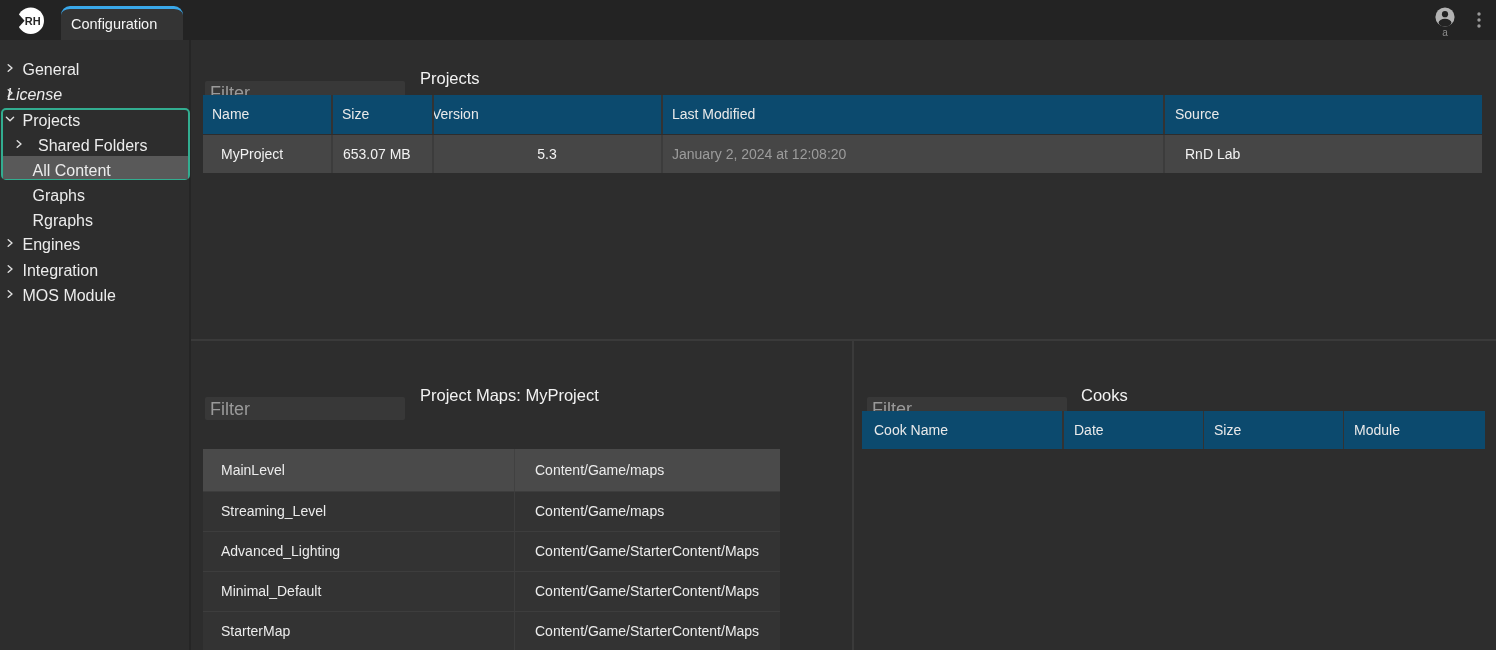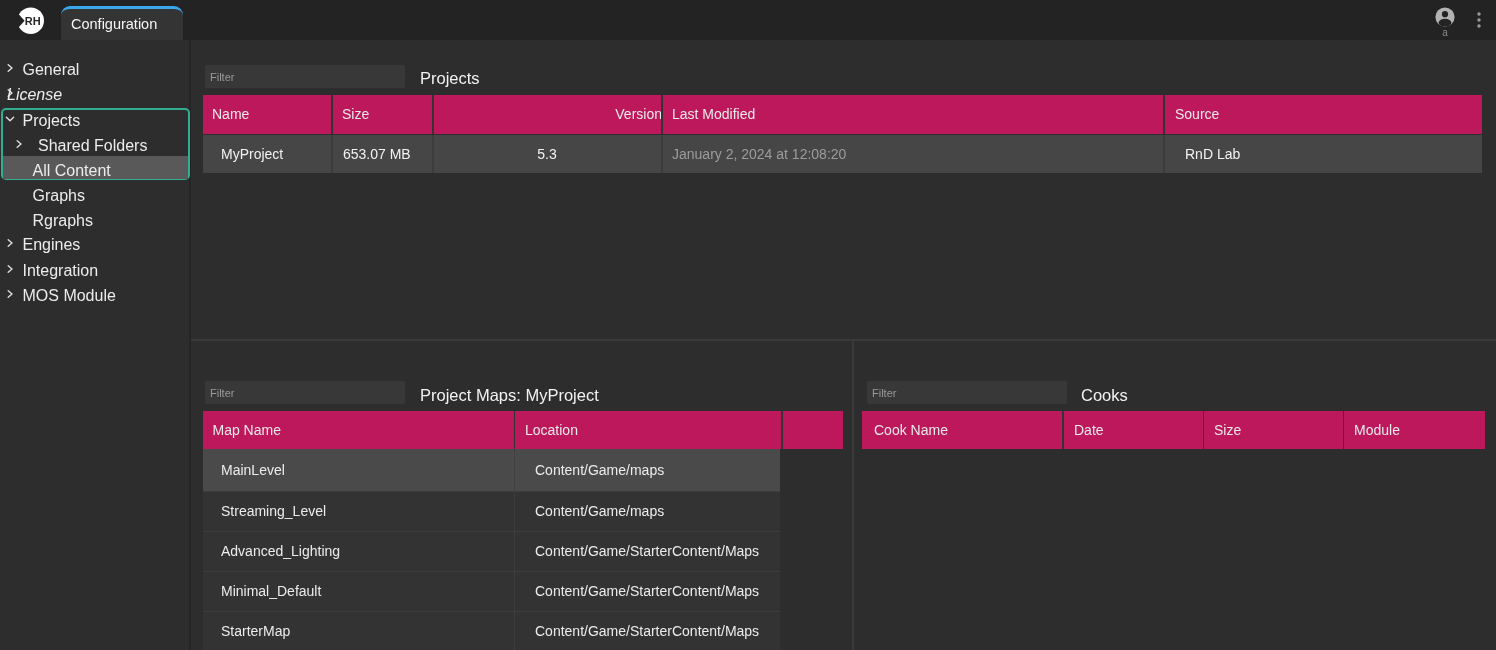--- a/index.html
+++ b/index.html
@@ -20,25 +20,25 @@
   #tealbox { left:1px; top:108px; width:189px; height:72px; border:2px solid #32ad90; border-radius:5px; }
   #selrow { left:3px; top:156px; width:185px; height:23px; background:#595959; }
   #sidediv { left:189px; top:40px; width:2px; height:610px; background:#252525; }
 
   
   #hsplit { left:191px; top:339px; width:1305px; height:2px; background:#3a3a3a; }
   #vsplit { left:852px; top:341px; width:2px; height:309px; background:#3a3a3a; }
 
   
   .filter { width:200px; height:23px; background:#383838; border-radius:2px;
-            color:#9a9a9a; font-size:11px; line-height:25px; padding-left:5px; }
+            color:#9a9a9a; font-size:18px; line-height:25px; padding-left:5px;margin-top:16px; }
   .ptitle { color:#f2f2f2; font-size:16.5px; line-height:20px; }
 
   
-  .hdr { background:#be185d; color:#eaeaea; font-size:14px; }
+  .hdr { background:#0c4a6e; color:#eaeaea; font-size:14px; }
   .mrow { left:203px; width:577px; height:40px; line-height:40px; background:#333333;
           color:#ececec; font-size:14px; }
 </style>
 </head>
 <body>
 <div id="page">
   <div id="topbar" class="abs"></div>
   <div id="tab" class="abs">Configuration</div>
 
   <svg class="abs" style="left:16px; top:6px;" width="30" height="30" viewBox="0 0 30 30">
@@ -119,21 +119,21 @@
         <path d="M3.2 1.8 L7 5 L3.2 8.2" stroke="#e0e0e0" stroke-width="1.4" fill="none" stroke-linecap="round" stroke-linejoin="round"></path>
       </svg>
     <span class="abs" style="left:22.5px;">MOS Module</span>
     </div>
 
   <div class="abs filter" style="left:205px; top:65px;">Filter</div>
   <div class="abs ptitle" style="left:420px; top:68px;">Projects</div>
   <div class="abs hdr" style="left:203px; top:95px; width:1279px; height:39px; line-height:39px;">
     <span class="abs" style="left:9px;">Name</span>
     <span class="abs" style="left:139px;">Size</span>
-    <span class="abs" style="left:229px; width:230px; text-align:right;">Version</span>
+    <span class="abs" style="left:229px; width:230px; text-align:left;">Version</span>
     <span class="abs" style="left:469px;">Last Modified</span>
     <span class="abs" style="left:972px;">Source</span>
   </div>
   <div class="abs" style="left:203px; top:135px; width:1279px; height:38px; line-height:38px; background:#464646; color:#f2f2f2; font-size:14px;">
     <span class="abs" style="left:18px;">MyProject</span>
     <span class="abs" style="left:140px;">653.07 MB</span>
     <span class="abs" style="left:229px; width:230px; text-align:center;">5.3</span>
     <span class="abs" style="left:469px; color:#9c9c9c;">January 2, 2024 at 12:08:20</span>
     <span class="abs" style="left:982px;">RnD Lab</span>
   </div>
@@ -144,26 +144,20 @@
   <div class="abs" style="left:331px; top:135px; width:1.5px; height:38px; background:#3c3c3c;"></div>
   <div class="abs" style="left:432px; top:135px; width:1.5px; height:38px; background:#3c3c3c;"></div>
   <div class="abs" style="left:661px; top:135px; width:1.5px; height:38px; background:#3c3c3c;"></div>
   <div class="abs" style="left:1163px; top:135px; width:1.5px; height:38px; background:#3c3c3c;"></div>
 
   <div id="hsplit" class="abs"></div>
   <div id="vsplit" class="abs"></div>
 
   <div class="abs filter" style="left:205px; top:381px;">Filter</div>
   <div class="abs ptitle" style="left:420px; top:385px;">Project Maps: MyProject</div>
-  <div class="abs hdr" style="left:203px; top:411px; width:640px; height:38px; line-height:38px;">
-    <span class="abs" style="left:9.5px;">Map Name</span>
-    <span class="abs" style="left:322px;">Location</span>
-    <span class="abs" style="left:310.5px; top:0; width:1.5px; height:38px; background:#333333;"></span>
-    <span class="abs" style="left:578px; top:0; width:1.5px; height:38px; background:#333333;"></span>
-    </div>
 
   <div class="abs mrow" style="top:449px; height:42px; line-height:42px; background:#4a4a4a;">
     <span class="abs" style="left:18px;">MainLevel</span>
     <span class="abs" style="left:332px;">Content/Game/maps</span>
     <span class="abs" style="left:310.5px; top:0; width:1.5px; height:42px; background:#414141;"></span>
     </div>
   <div class="abs mrow" style="top:491px;">
     <span class="abs" style="left:18px;">Streaming_Level</span>
     <span class="abs" style="left:332px;">Content/Game/maps</span>
     <span class="abs" style="left:310.5px; top:0; width:1.5px; height:40px; background:#3d3d3d;"></span>

